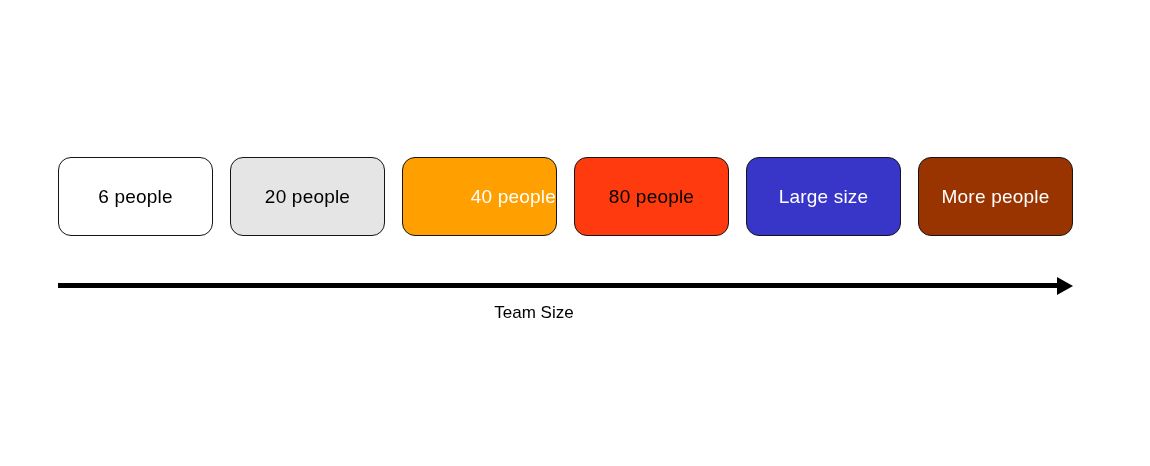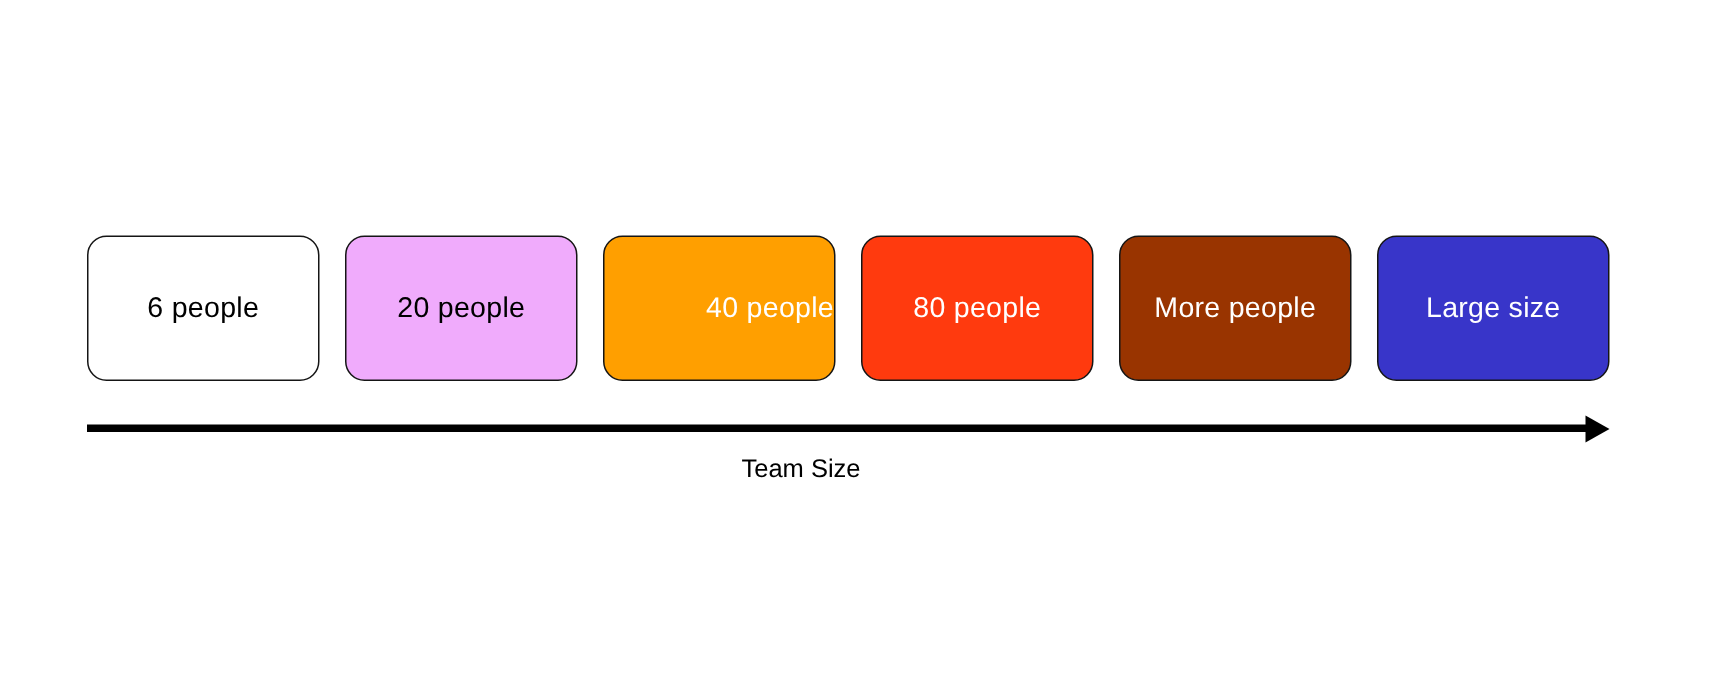--- a/index.html
+++ b/index.html
@@ -17,21 +17,21 @@
   }
   .boxes-row {
     position: absolute;
     left: 58px;
     top: 157px;
     display: flex;
     gap: 17px;
   }
   .stage-box {
     width: 155px;
-    height: 97px;
+    height: 79px;
     box-sizing: border-box;
     border: 1px solid #151515;
     border-radius: 13px;
     display: flex;
     align-items: center;
     justify-content: center;
     font-size: 19px;
     letter-spacing: 0.2px;
     white-space: nowrap;
   }
@@ -65,34 +65,34 @@
 </style>
 </head>
 <body>
 
 <div class="canvas">
 
   <div class="boxes-row">
     <div class="stage-box" style="background: rgb(255, 255, 255); color: rgb(0, 0, 0);">
       <span>6 people</span>
     </div>
-    <div class="stage-box" style="background: #f0abfc; color: rgb(0, 0, 0);">
+    <div class="stage-box" style="background: #e5e5e5; color: rgb(0, 0, 0);">
       <span>20 people</span>
     </div>
     <div class="stage-box" style="background: rgb(255, 159, 0); color: rgb(255, 255, 255); justify-content: flex-end;">
       <span>40 people</span>
     </div>
-    <div class="stage-box" style="background: rgb(255, 58, 14); color: #ffffff;">
+    <div class="stage-box" style="background: rgb(255, 58, 14); color: #000000;">
       <span>80 people</span>
+    </div>
+    <div class="stage-box" style="background: rgb(56, 53, 201); color: rgb(255, 255, 255);">
+      <span>Large size</span>
     </div>
     <div class="stage-box" style="background: rgb(153, 52, 0); color: rgb(255, 255, 255);">
       <span>More people</span>
-    </div>
-    <div class="stage-box" style="background: rgb(56, 53, 201); color: rgb(255, 255, 255);">
-      <span>Large size</span>
     </div>
   </div>
 
   <div class="axis-arrow-line"></div>
   <div class="axis-arrow-head"></div>
 
   <div class="axis-label">Team Size</div>
 
 </div>
 

